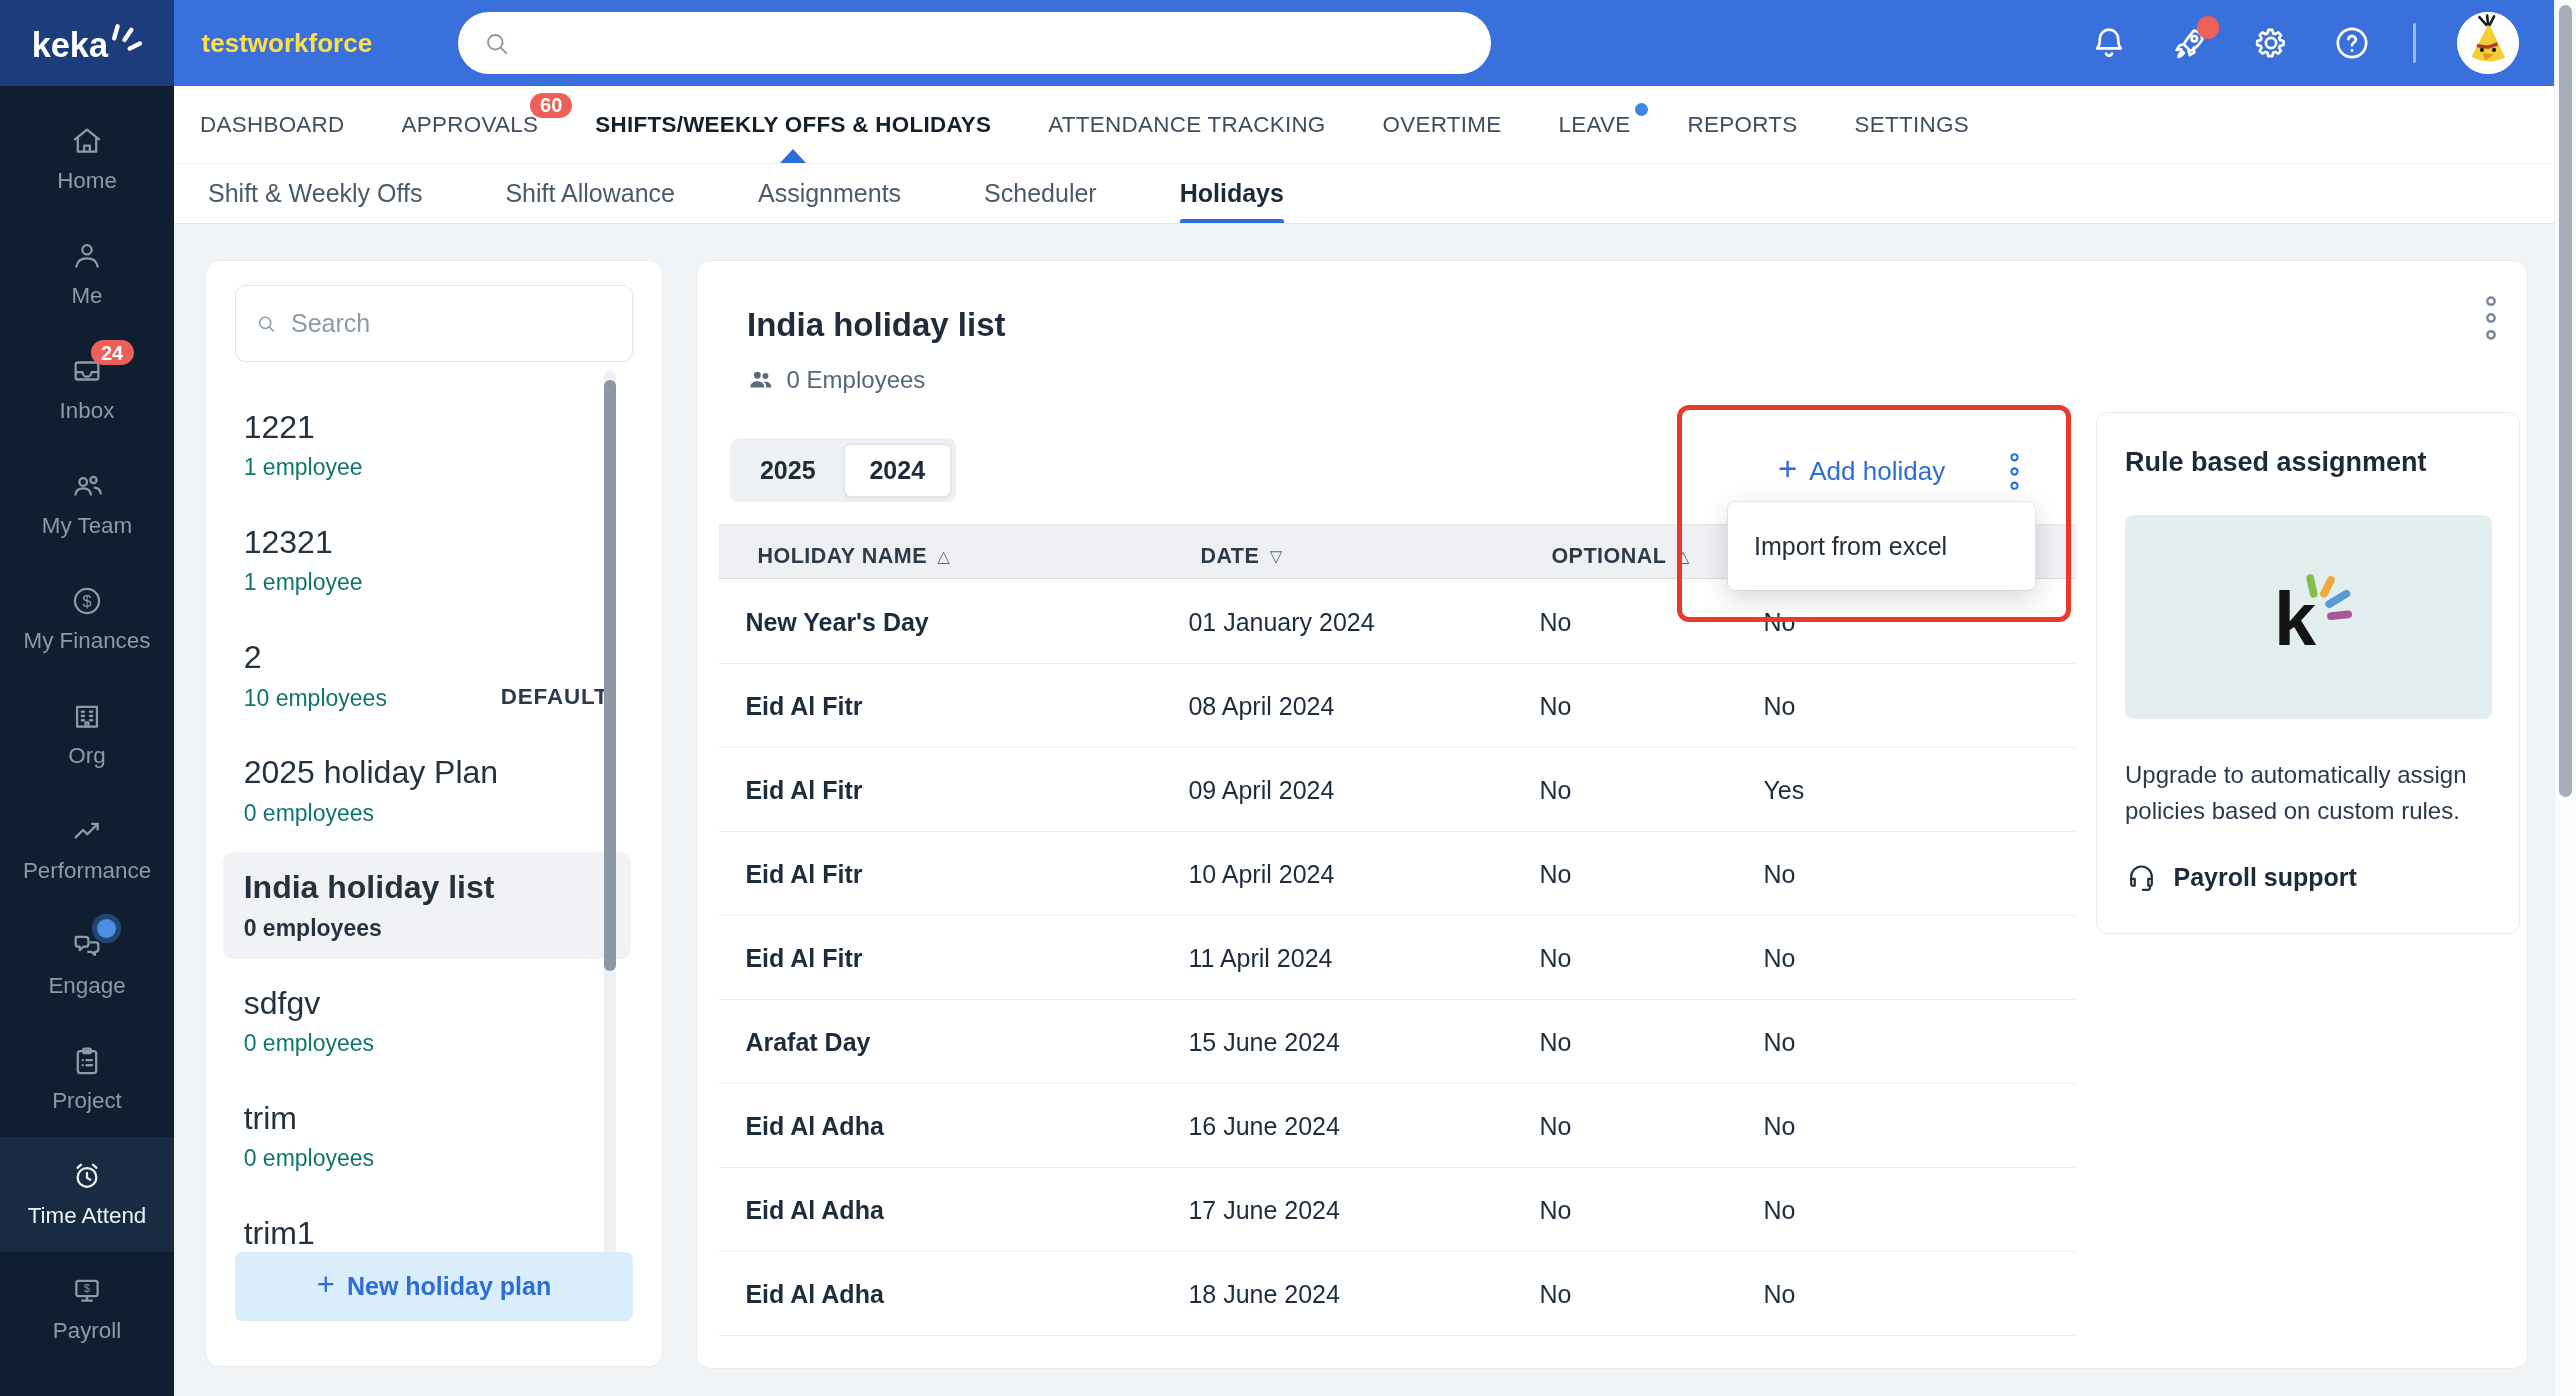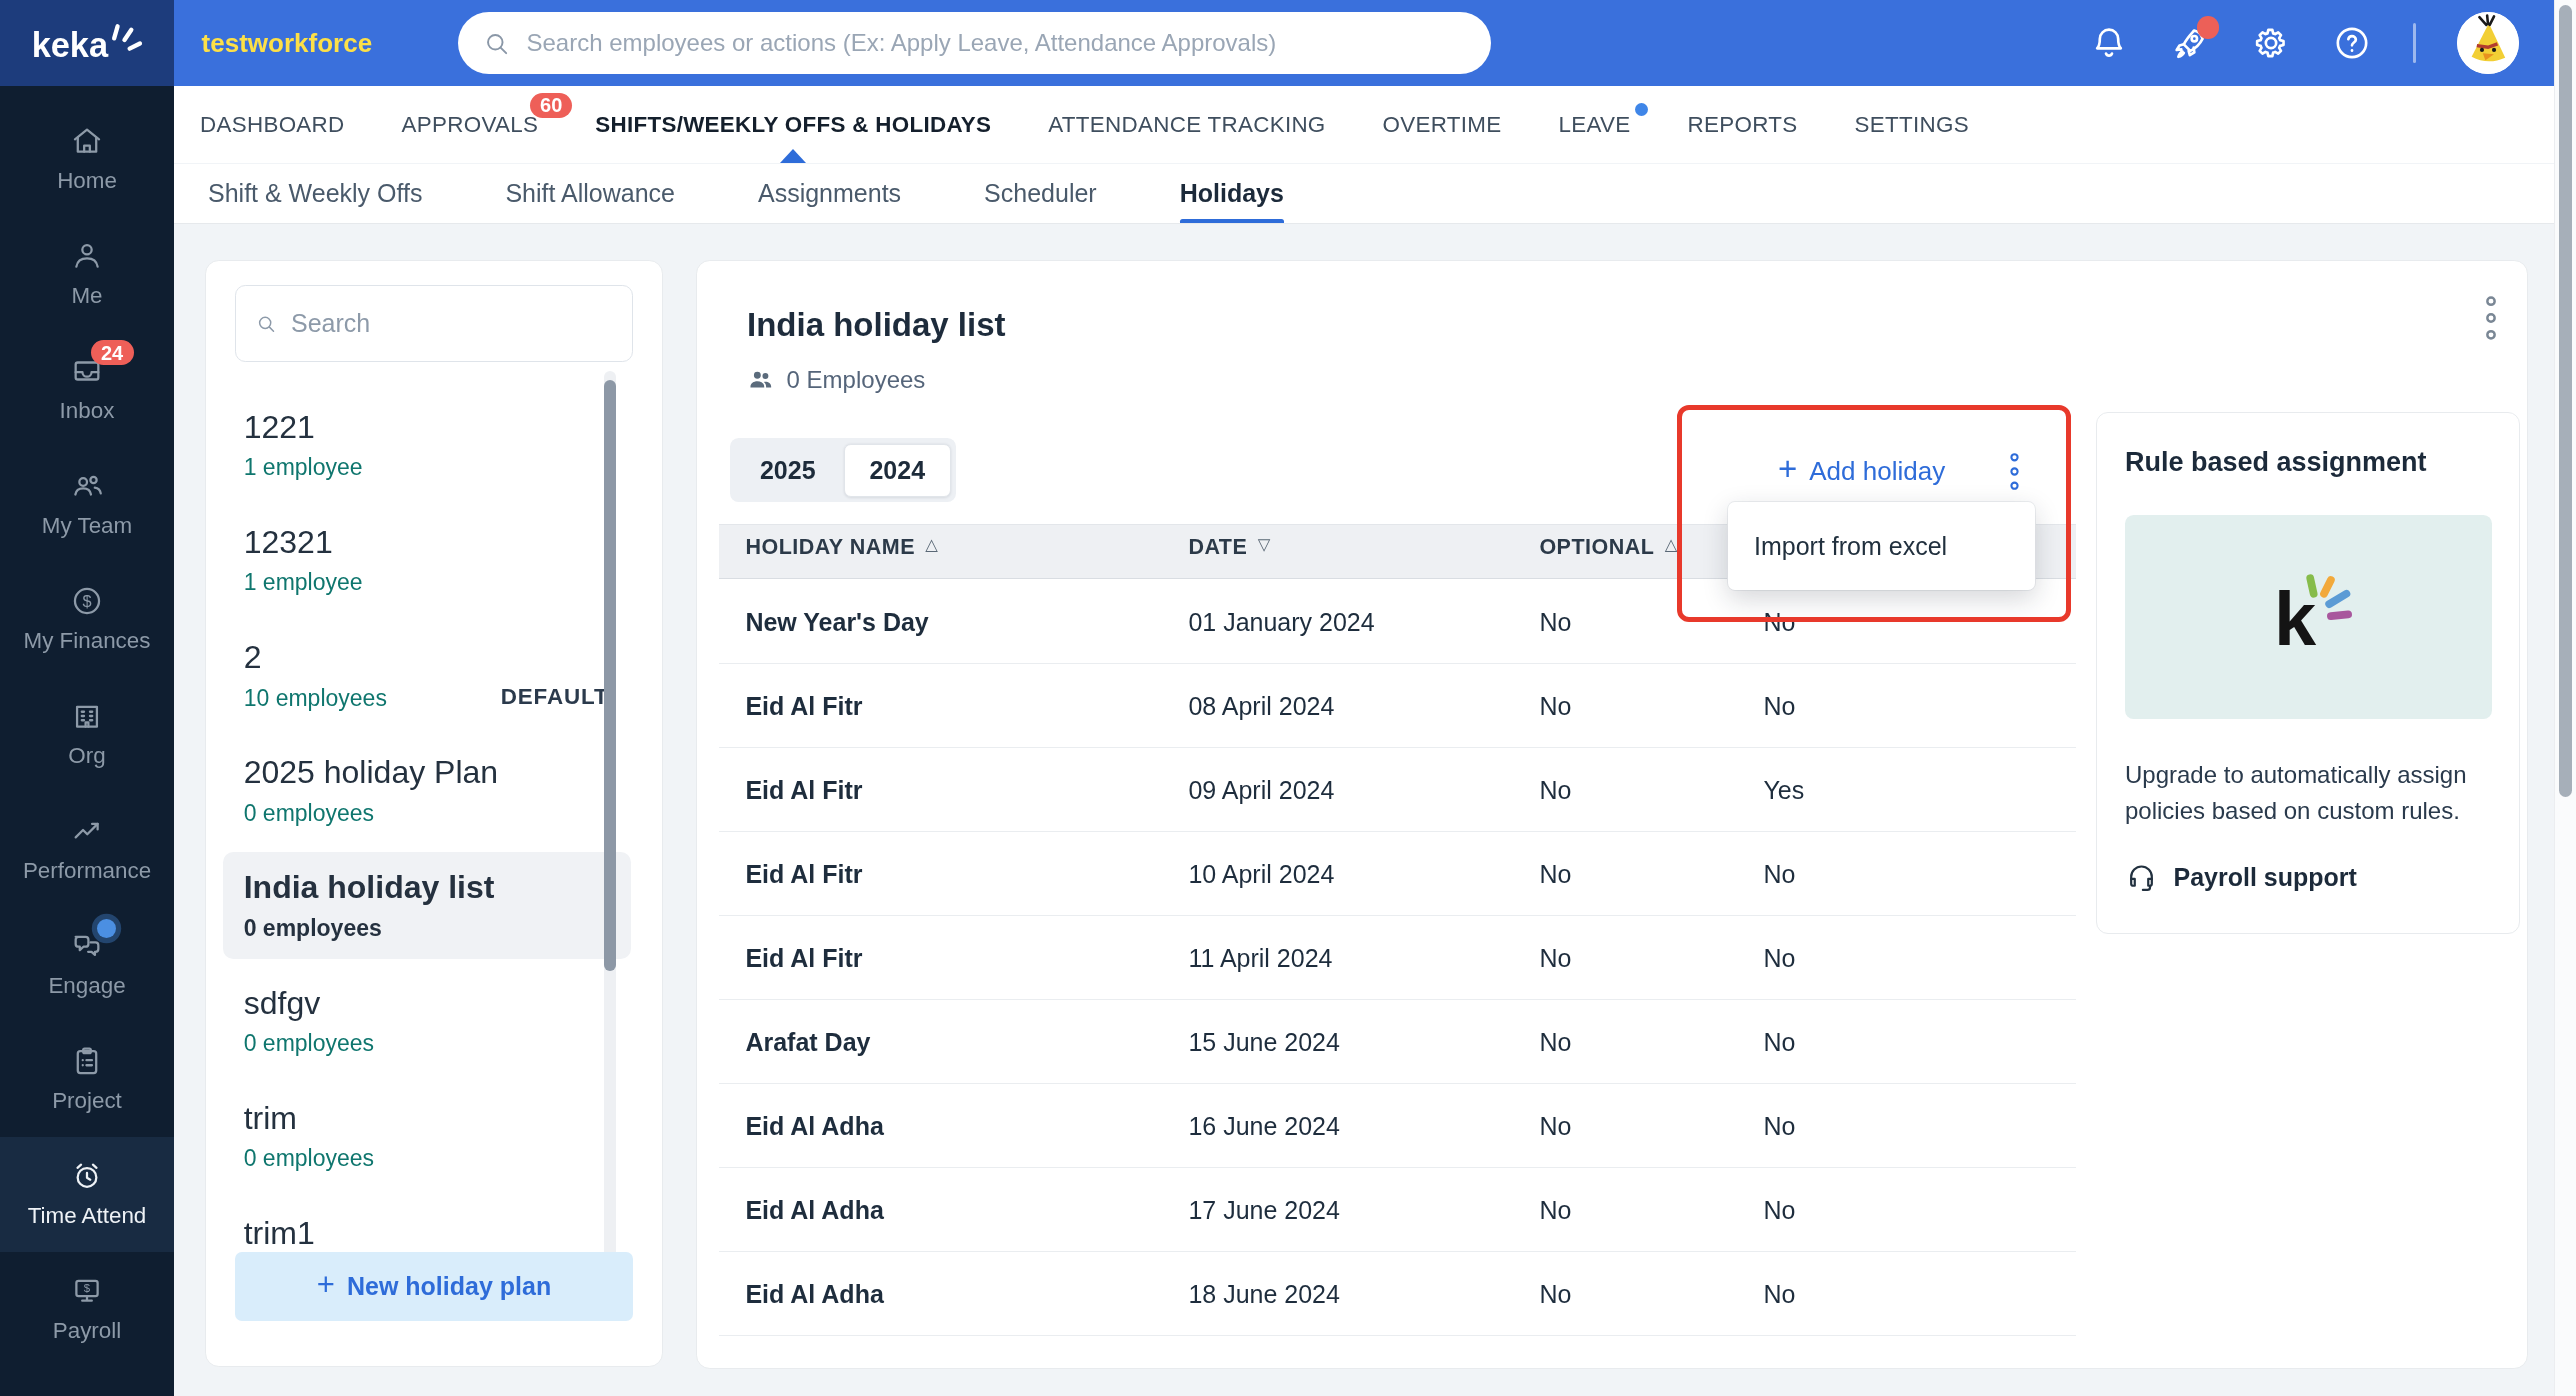--- a/index.html
+++ b/index.html
@@ -75,21 +75,21 @@
   .year-toggle { position:absolute; left:33px; top:177px; width:226px; height:64px; background:#edf0f4; border-radius:8.6px; display:flex; align-items:center; padding:5.2px; gap:3.4px; }
   .year-seg { flex:1; height:53px; display:flex; align-items:center; justify-content:center; font-size:25px; font-weight:600; color:#1d2b3a; border-radius:6.9px; cursor:pointer; }
   .year-seg.active { background:#ffffff; border:0.9px solid #e1e5ea; box-shadow:0 0.9px 2.6px rgba(20,30,45,.10); }
 
   .add-holiday { position:absolute; left:1081px; top:186px; height:48px; display:flex; align-items:center; gap:12px; color:#2e6cd9; font-size:26px; cursor:pointer; }
   .add-holiday .plus { font-size:33px; font-weight:300; margin-top:-3.4px; }
   .toolbar-kebab { position:absolute; left:1302px; top:188px; width:31px; height:45px; color:#2e6cd9; cursor:pointer; }
   .toolbar-kebab svg { width:31px; height:45px; }
 
   .tablehead { position:absolute; left:22.4px; top:263px; width:1357px; height:55px; background:#eef0f3; border-top:0.9px solid #e3e6ea; border-bottom:0.9px solid #d9dde2; }
-  .th { position:absolute; top:10px; height:55px; display:flex; align-items:flex-start; gap:10.3px; font-size:21.5px; font-weight:700; letter-spacing:0.5px; color:#2c3a49; cursor:pointer; }
+  .th { position:absolute; top:4px; height:55px; display:flex; align-items:center; gap:10.3px; font-size:21.5px; font-weight:700; letter-spacing:0.5px; color:#2c3a49; cursor:pointer;margin-left:12px; }
   .th .sort { font-size:16.4px; color:#5a6876; }
   .tablerows { position:absolute; left:22.4px; top:319px; width:1357px; }
   .tr { position:relative; height:84px; border-bottom:0.9px solid #eaedf0; cursor:pointer; }
   .td { position:absolute; top:50%; transform:translateY(-50%); font-size:25px; color:#1e2d3d; }
   .td.name { font-weight:700; }
   .c0 { left:26px; } .c1 { left:469px; } .c2 { left:820px; } .c3 { left:1044px; }
 
   .excel-popup { position:absolute; left:1031px; top:241px; width:307px; height:88px; background:#ffffff; border-radius:6.9px; box-shadow:0 8.6px 26px rgba(25,35,50,.18), 0 0 0 0.9px #eef0f2; z-index:30; display:flex; align-items:center; padding-left:26px; }
   .excel-popup .mi { font-size:25px; color:#21303e; cursor:pointer; width:100%; }
   .anno-rect { position:absolute; left:980px; top:144px; width:394px; height:217px; border:5.2px solid #e8392b; border-radius:12px; z-index:40; pointer-events:none; }
@@ -114,21 +114,20 @@
 
 <div class="app">
 
   <header class="topbar">
     <span class="workspace">testworkforce</span>
     <div class="searchwrap">
       <svg class="sicon" viewBox="0 0 24 24">
           <circle cx="11" cy="11" r="6"></circle>
           <path d="M15.6 15.6 20 20"></path>
         </svg>
-      <input type="text" placeholder="Search employees or actions (Ex: Apply Leave, Attendance Approvals)" style="">
     </div>
     <div class="top-icons">
       <span class="tico">
         <svg class="sicon" viewBox="0 0 24 24">
             <path d="M12 4a5.5 5.5 0 0 0-5.5 5.5c0 4.2-1.6 5.7-1.6 5.7h14.2s-1.6-1.5-1.6-5.7A5.5 5.5 0 0 0 12 4z"></path>
             <path d="M10.2 18.3a1.9 1.9 0 0 0 3.6 0"></path>
           </svg>
       </span>
       <span class="tico">
         <svg class="sicon" viewBox="0 0 24 24">

